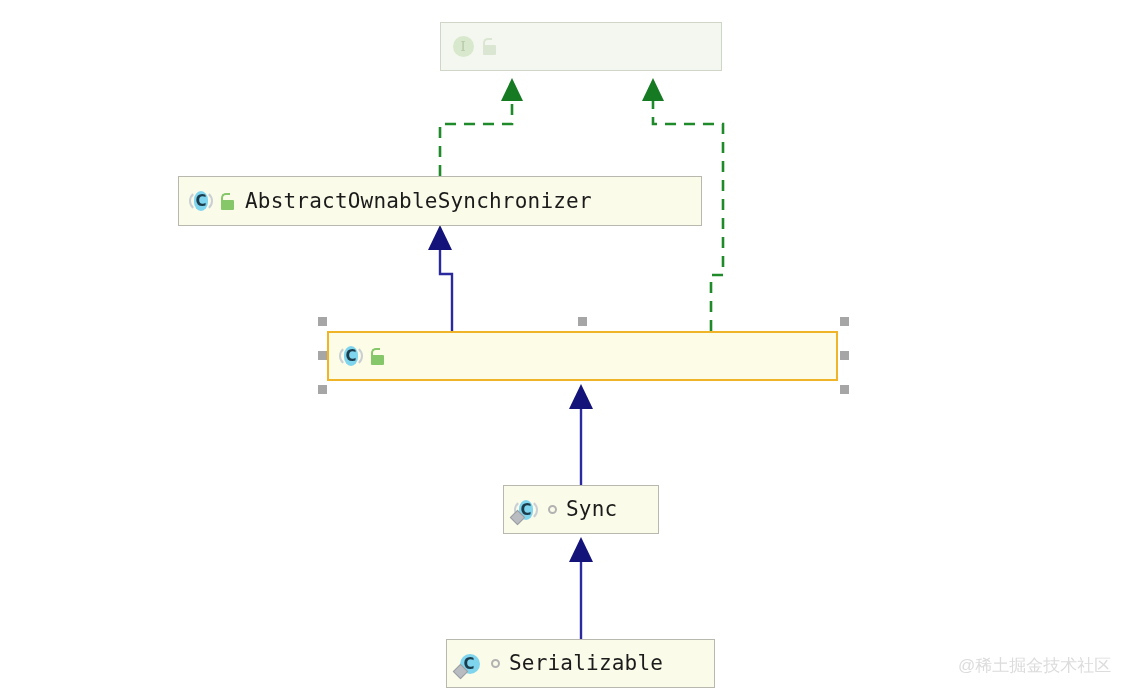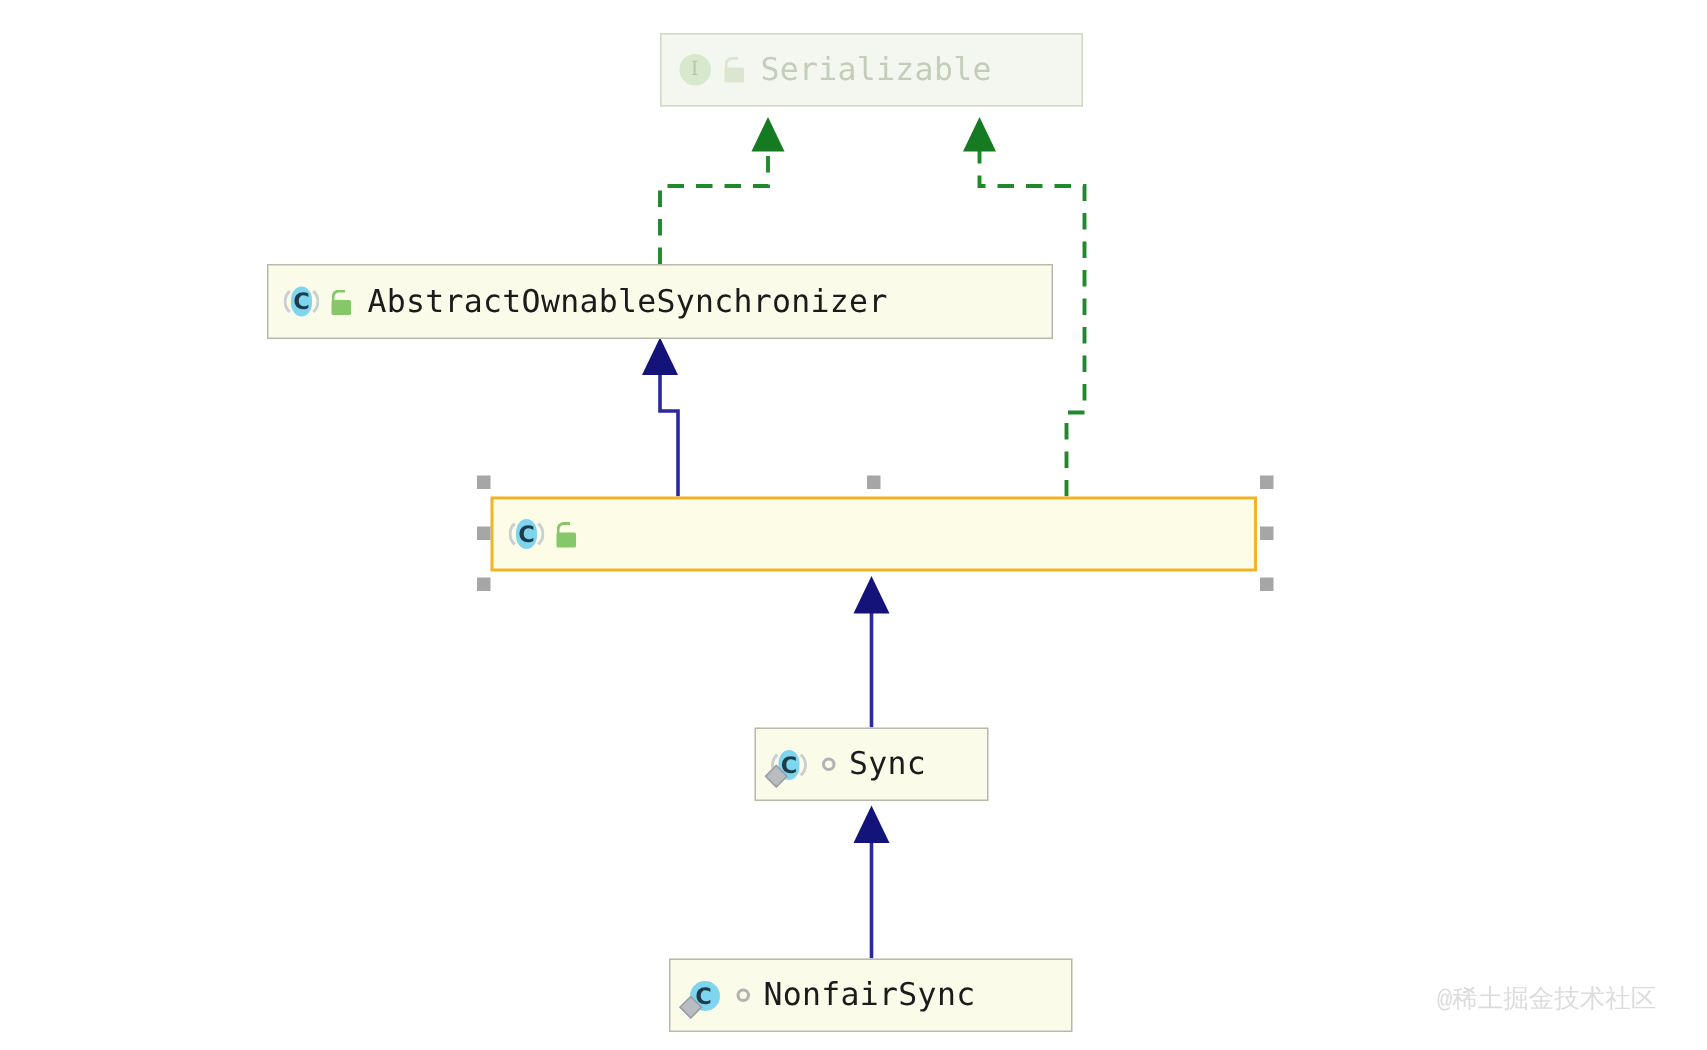--- a/index.html
+++ b/index.html
@@ -68,21 +68,21 @@
   .lock.dim .shackle{border-color:#dbe6d2;border-bottom:none;border-right:none;}
 
   .dot{width:9px;height:9px;flex:0 0 9px;margin-left:9px;
     border:2px solid #b2b2b2;border-radius:50%;box-sizing:border-box;}
 
   
   .handle{position:absolute;width:9px;height:9px;background:#a6a6a6;}
 
   .watermark{
     position:absolute;color:#dcdcdc;font-size:17px;
-    font-family:Liberation Mono, monospace;
+    font-family:Liberation Sans, sans-serif;
     white-space:nowrap;
   }
 </style>
 </head>
 <body>
 
 <div id="stage">
 
   <svg id="edges" viewBox="0 0 1138 700" xmlns="http://www.w3.org/2000/svg">
 
@@ -114,21 +114,20 @@
 
   <div class="node faded" style="left:440px;top:22px;width:282px;height:49px;">
     <span class="ico iface">
       <span class="disc"></span>
         <span class="cglyph">I</span>
     </span>
     <span class="lock dim">
       <span class="shackle"></span>
         <span class="body"></span>
     </span>
-    <span class="label">Serializable</span>
   </div>
 
   <div class="node" style="left:178px;top:176px;width:524px;height:50px;">
     <span class="ico">
       <span class="paren"></span>
         <span class="disc"></span>
         <span class="cglyph">C</span>
     </span>
     <span class="lock">
       <span class="shackle"></span>
@@ -168,18 +167,18 @@
     <span class="label">Sync</span>
   </div>
 
   <div class="node" style="left:446px;top:639px;width:269px;height:49px;">
     <span class="ico solid">
       <span class="disc"></span>
         <span class="cglyph">C</span>
       <span class="diamond"></span>
     </span>
     <span class="dot"></span>
-    <span class="label">NonfairSync</span>
+    <span class="label">Serializable</span>
   </div>
 
   <div class="watermark" style="left:958px;top:654px;">@稀土掘金技术社区</div>
 
 </div>
 
 </body></html>

